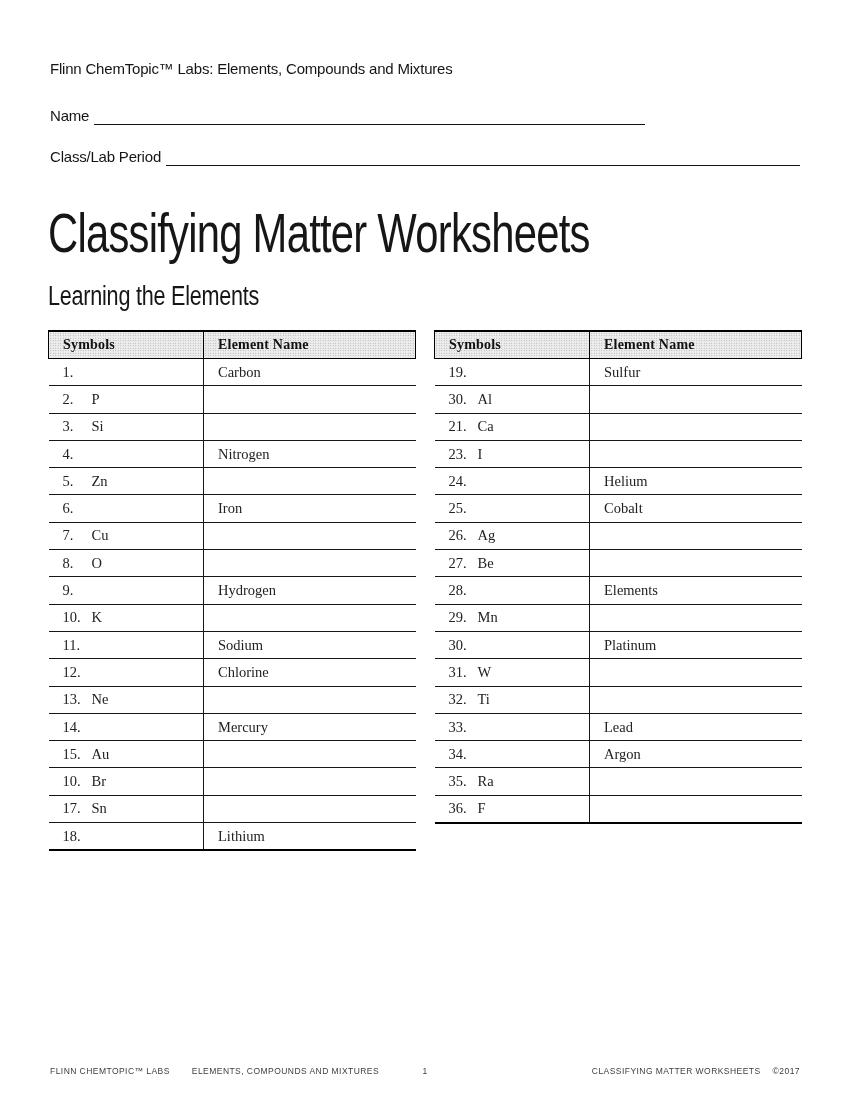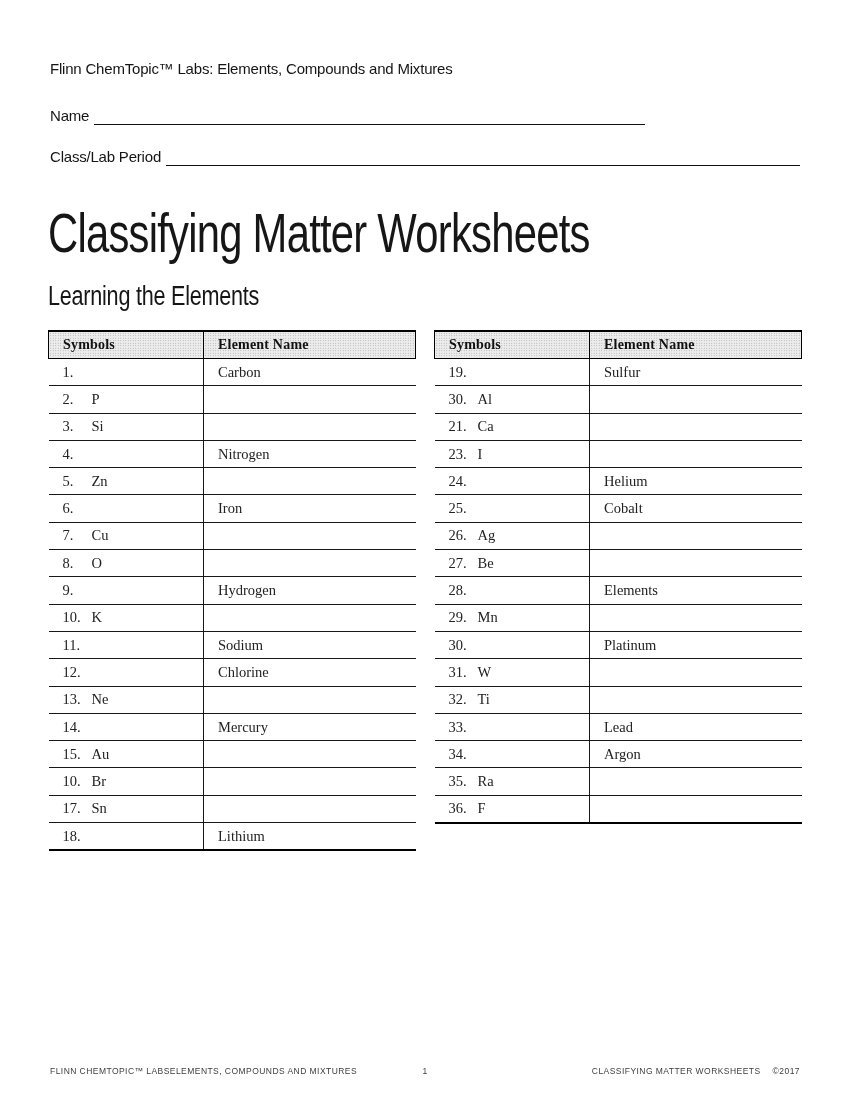--- a/index.html
+++ b/index.html
@@ -79,21 +79,21 @@
   }
   .ws-table td.sym { border-right:1px solid #171717; }
   .ws-table tbody tr:last-child td { border-bottom:2px solid #000;margin-top:48px; }
   .row-num { display:inline-block; min-width:29px; }
 
   
   .footer {
     position:absolute; top:1066px; left:50px; right:50px; height:12px;
     font-size:8.5px; letter-spacing:0.45px; color:#3d3d3d; white-space:nowrap;
   }
-  .footer-left  { position:absolute; left:0; top:0; display:flex; gap:0; }
+  .footer-left  { position:absolute; left:0; top:0; display:flex; gap:22px; }
   .footer-page  { position:absolute; left:50%; transform:translateX(-50%); top:0; }
   .footer-right { position:absolute; right:0; top:0; display:flex; gap:12px; }
 </style>
 </head>
 <body>
 
 <div class="page">
 
   <div class="course-line">Flinn ChemTopic™ Labs: Elements, Compounds and Mixtures</div>
 

